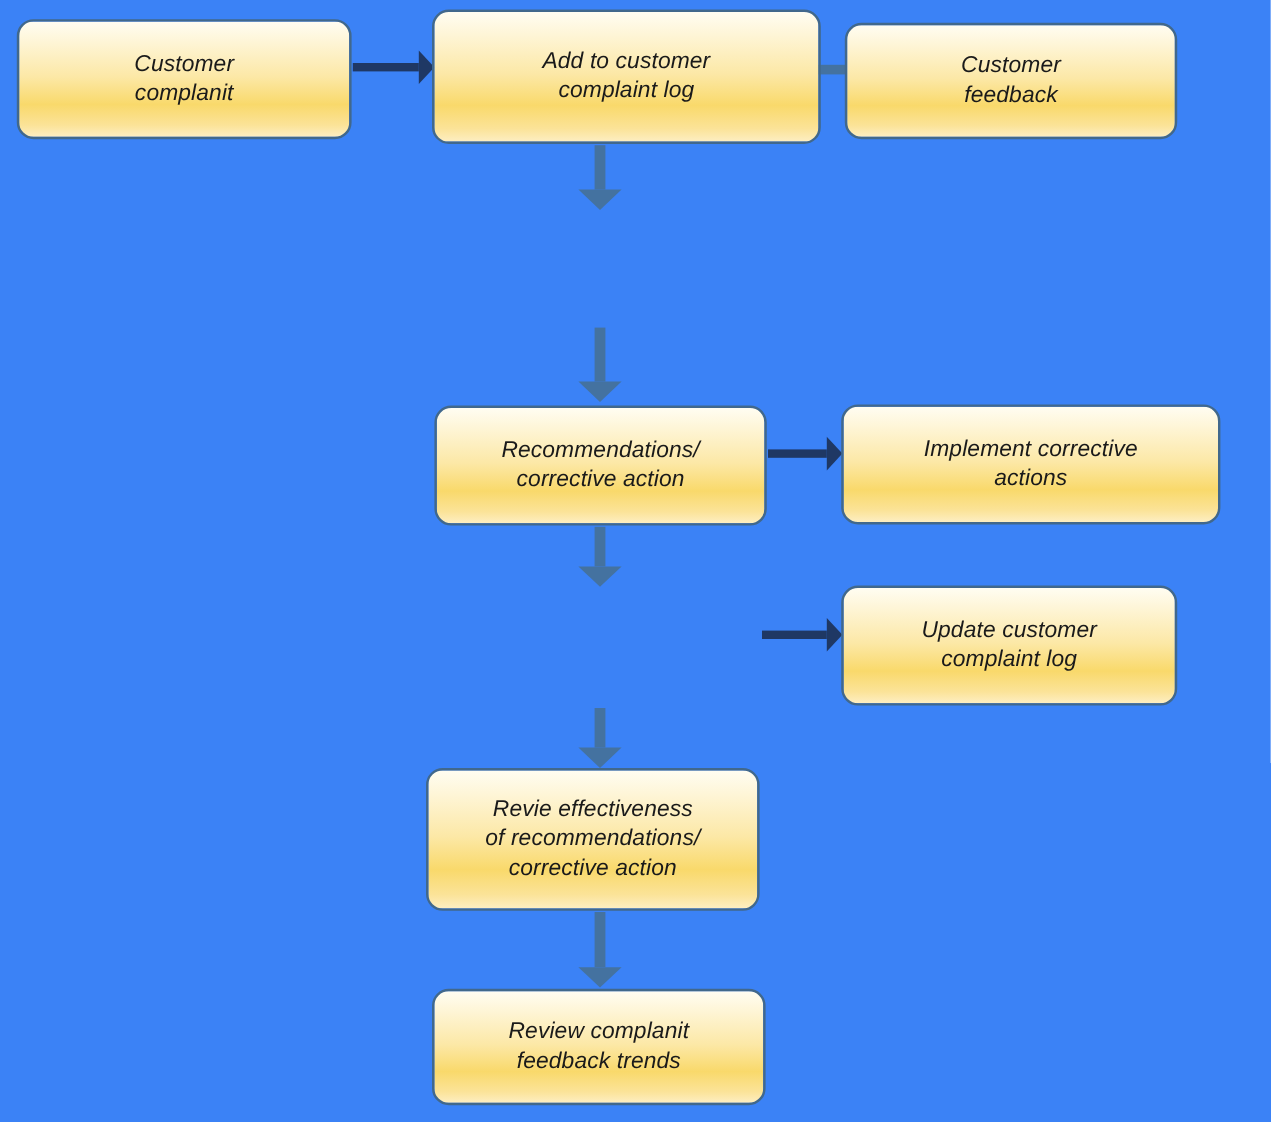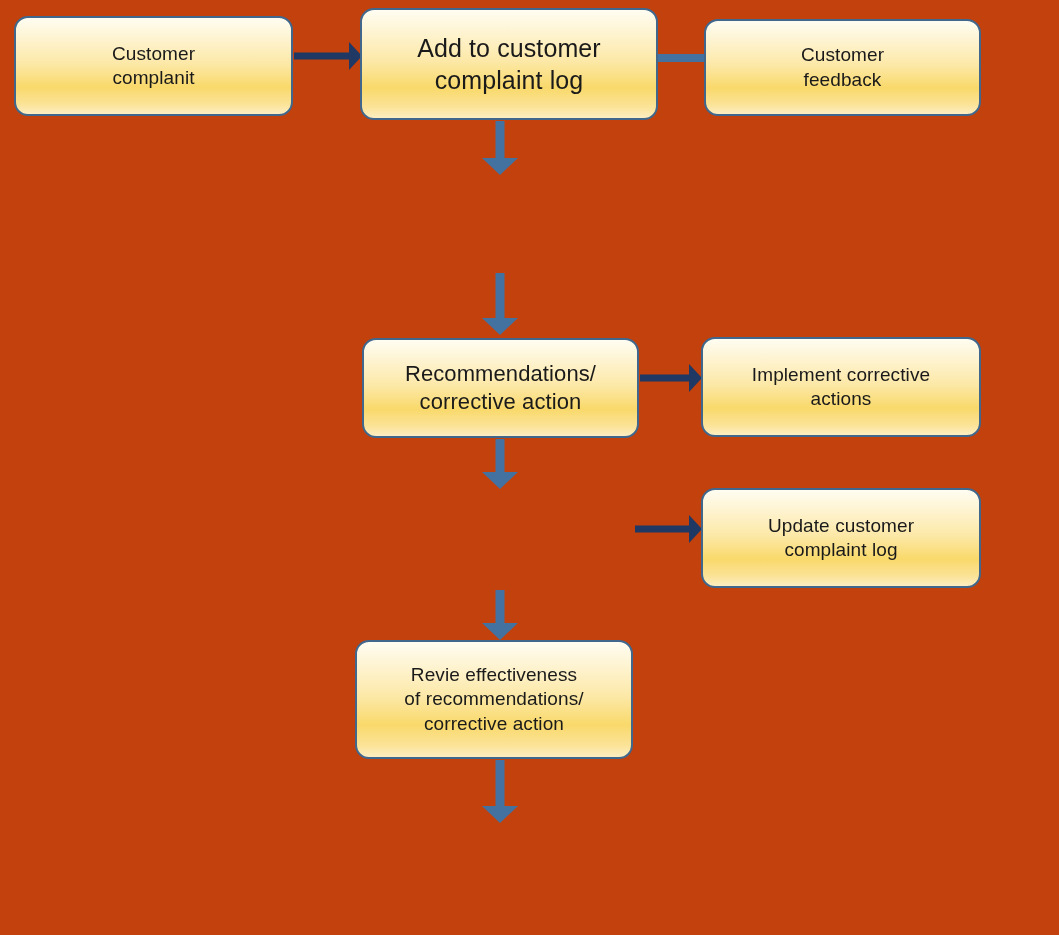--- a/index.html
+++ b/index.html
@@ -48,21 +48,21 @@
 
   
   .arrow {
     position: absolute;
   }
   .arrow svg { display: block; overflow: visible; }
 </style>
 </head>
 <body>
 
-<div id="canvas" style="background: #c2410c;">
+<div id="canvas" style="background: #3b82f6; font-style: italic;">
 
 <div class="arrow" style="left: 294px; top: 41px;">
       <svg width="68" height="30" viewBox="0 0 68 30">
         <rect x="0" y="11.5" width="55" height="7" fill="#1f3864"></rect>
         <polygon points="68,15 55,1 55,29" fill="#1f3864"></polygon>
       </svg>
     </div>
     <div class="arrow" style="left: 639px; top: 41px;">
       <svg width="66" height="34" viewBox="0 0 66 34">
         <rect x="15" y="13" width="51" height="8" fill="#4472a0"></rect>
@@ -108,38 +108,42 @@
     <div class="arrow" style="left: 481px; top: 760px;">
       <svg width="38" height="63" viewBox="0 0 38 63">
         <rect x="14.5" y="0" width="9" height="46" fill="#4472a0"></rect>
         <polygon points="19,63 1,46 37,46" fill="#4472a0"></polygon>
       </svg>
     </div>
     <div class="node" style="left: 14px; top: 16px; width: 279px; height: 100px; border-color: rgb(65, 104, 140); color: rgb(26, 26, 26); font-size: 19px;">
       <span class="label">Customer
 complanit</span>
     </div>
-    <div class="node" style="left: 360px; top: 8px; width: 298px; height: 112px; border-color: rgb(65, 104, 140); color: rgb(26, 26, 26); font-size: 25px; justify-content: center;">
+    <div class="node" style="left: 360px; top: 8px; width: 324px; height: 112px; border-color: rgb(65, 104, 140); color: rgb(26, 26, 26); font-size: 19px; justify-content: center;">
       <span class="label">Add to customer
 complaint log</span>
     </div>
     <div class="node" style="left: 704px; top: 19px; width: 277px; height: 97px; border-color: rgb(65, 104, 140); color: rgb(26, 26, 26); font-size: 19px;">
       <span class="label">Customer
 feedback</span>
     </div>
-    <div class="node" style="left: 362px; top: 338px; width: 277px; height: 100px; border-color: rgb(65, 104, 140); color: rgb(26, 26, 26); font-size: 22px; text-align: center;">
+    <div class="node" style="left: 362px; top: 338px; width: 277px; height: 100px; border-color: rgb(65, 104, 140); color: rgb(26, 26, 26); font-size: 19px; text-align: center;">
       <span class="label">Recommendations/
 corrective action</span>
     </div>
-    <div class="node" style="left: 701px; top: 337px; width: 280px; height: 100px; border-color: rgb(65, 104, 140); color: rgb(26, 26, 26); font-size: 19px;">
+    <div class="node" style="left: 701px; top: 337px; width: 316px; height: 100px; border-color: rgb(65, 104, 140); color: rgb(26, 26, 26); font-size: 19px;">
       <span class="label">Implement corrective
 actions</span>
     </div>
     <div class="node" style="left: 701px; top: 488px; width: 280px; height: 100px; border-color: rgb(65, 104, 140); color: rgb(26, 26, 26); font-size: 19px; align-items: center;">
       <span class="label">Update customer
 complaint log</span>
     </div>
     <div class="node" style="left: 355px; top: 640px; width: 278px; height: 119px; border-color: rgb(65, 104, 140); color: rgb(26, 26, 26); font-size: 19px;">
       <span class="label">Revie effectiveness
 of recommendations/
 corrective action</span>
     </div>
+    <div class="node" style="left: 360px; top: 824px; width: 278px; height: 97px; border-color: rgb(65, 104, 140); color: rgb(26, 26, 26); font-size: 19px;">
+      <span class="label">Review complanit
+feedback trends</span>
+    </div>
   </div>
 
 </body></html>

